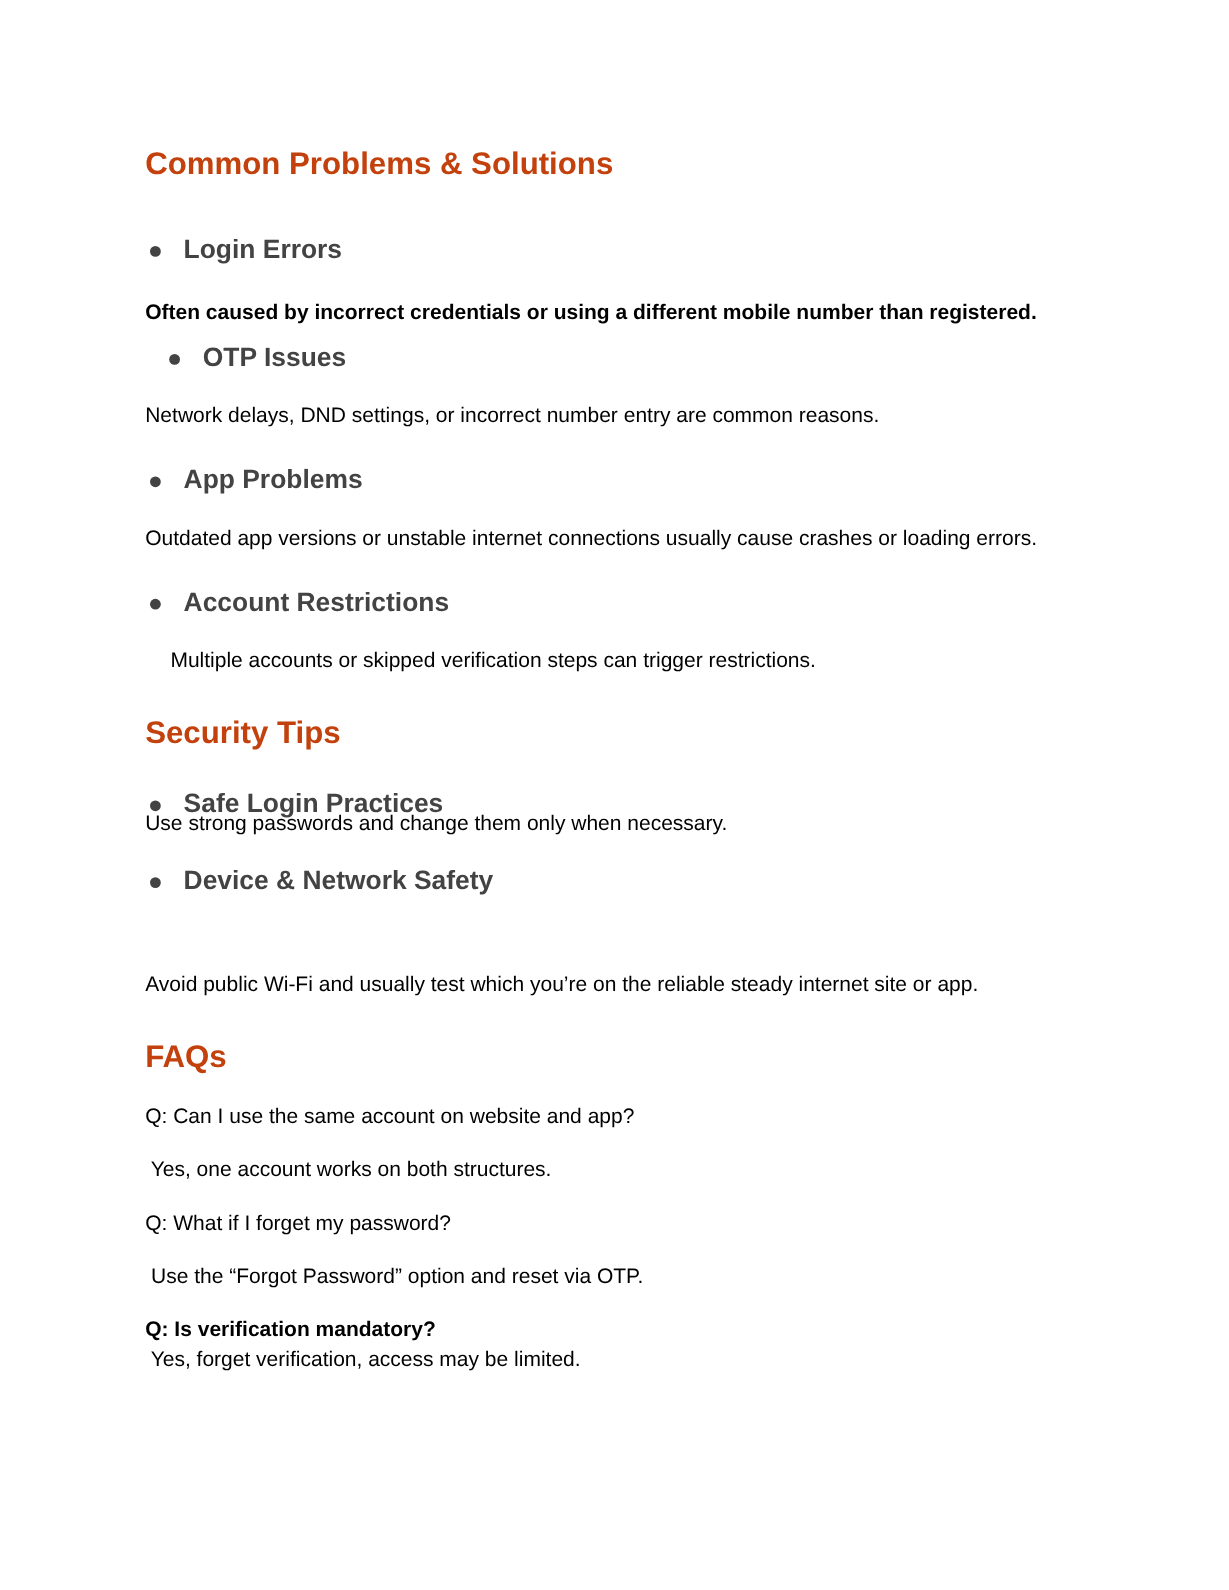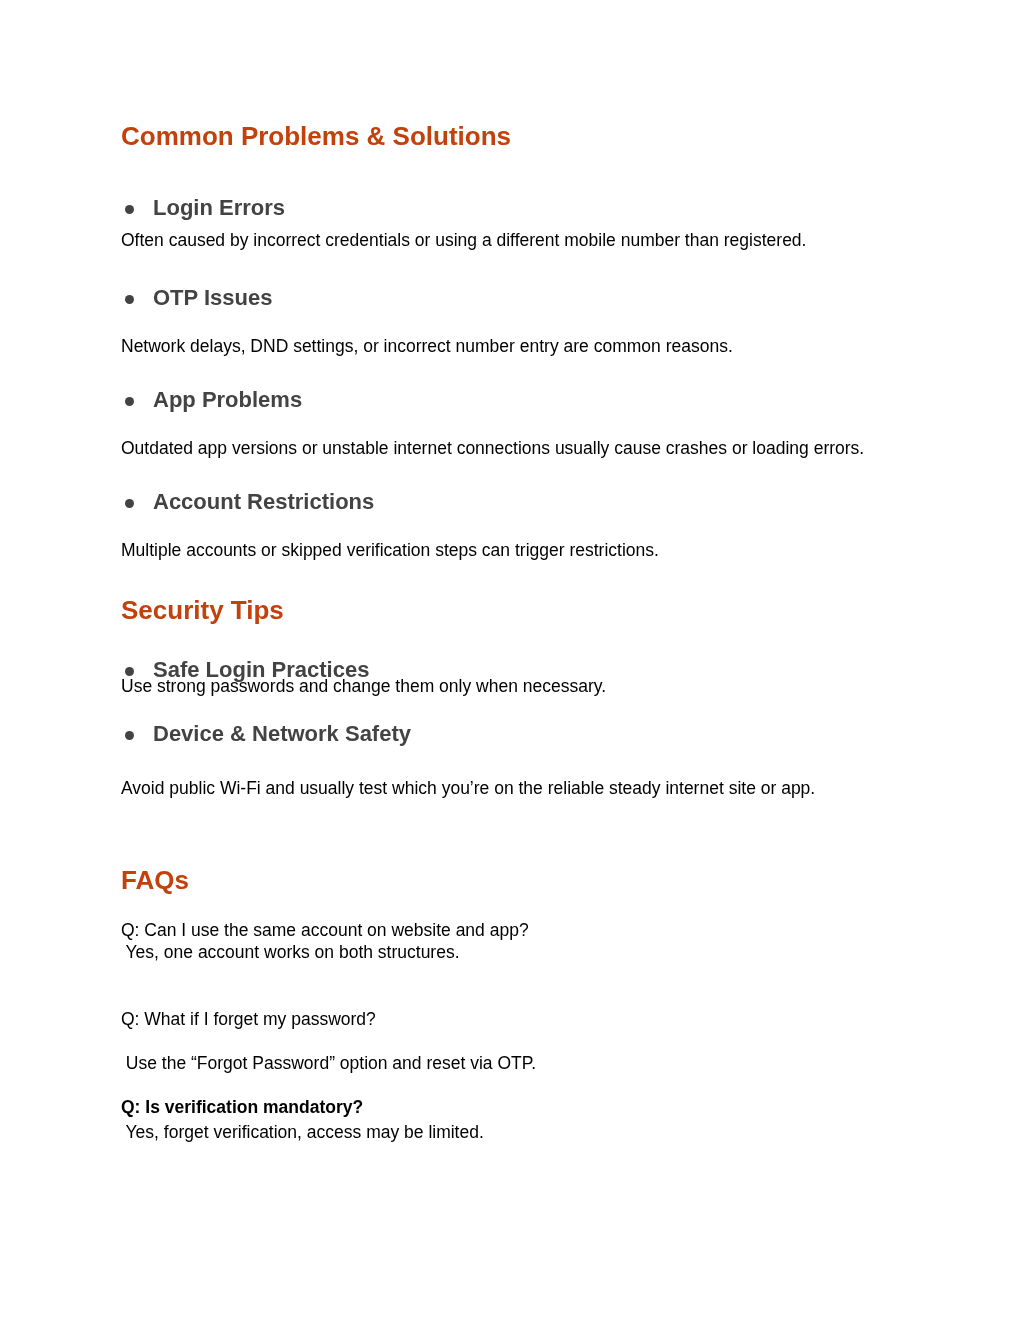--- a/index.html
+++ b/index.html
@@ -66,58 +66,58 @@
 <body>
 
 <div class="page">
 
   <h1 class="h1" style="top:123px;">Common Problems &amp; Solutions</h1>
 
   <h3 class="h-sub" style="top:185px;margin-top:12px;">
     <span class="bullet"></span>
     <span>Login Errors</span>
   </h3>
-  <p class="para" style="top:232px;">Often caused by incorrect credentials or using a different mobile number than registered.</p>
+  <p class="para" style="top:252px;font-weight:bold;">Often caused by incorrect credentials or using a different mobile number than registered.</p>
 
-  <h3 class="h-sub" style="top:287px;">
+  <h3 class="h-sub" style="top:287px;margin-left:16px;">
     <span class="bullet"></span>
     <span>OTP Issues</span>
   </h3>
   <p class="para" style="top:338px;">Network delays, DND settings, or incorrect number entry are common reasons.</p>
 
   <h3 class="h-sub" style="top:389px;">
     <span class="bullet"></span>
     <span>App Problems</span>
   </h3>
   <p class="para" style="top:440px;">Outdated app versions or unstable internet connections usually cause crashes or loading errors.</p>
 
   <h3 class="h-sub" style="top:491px;">
     <span class="bullet"></span>
     <span>Account Restrictions</span>
   </h3>
-  <p class="para" style="top:542px;">Multiple accounts or skipped verification steps can trigger restrictions.</p>
+  <p class="para" style="top:542px;margin-left:21px;">Multiple accounts or skipped verification steps can trigger restrictions.</p>
 
   <h1 class="h1" style="top:597px;">Security Tips</h1>
 
   <h3 class="h-sub" style="top:659px;">
     <span class="bullet"></span>
     <span>Safe Login Practices</span>
   </h3>
   <p class="para" style="top:678px;">Use strong passwords and change them only when necessary.</p>
 
   <h3 class="h-sub" style="top:723px;">
     <span class="bullet"></span>
     <span>Device &amp; Network Safety</span>
   </h3>
-  <p class="para" style="top:780px;">Avoid public Wi-Fi and usually test which you’re on the reliable steady internet site or app.</p>
+  <p class="para" style="top:812px;">Avoid public Wi-Fi and usually test which you’re on the reliable steady internet site or app.</p>
 
   <h1 class="h1" style="top:867px;text-align:center;">FAQs</h1>
 
   <p class="para" style="top:922px;text-align:right;">Q: Can I use the same account on website and app?</p>
-  <p class="para" style="top:944px;"> Yes, one account works on both structures.</p>
+  <p class="para" style="top:966px;"> Yes, one account works on both structures.</p>
 
   <p class="para" style="top:1011px;">Q: What if I forget my password?</p>
   <p class="para" style="top:1055px;"> Use the “Forgot Password” option and reset via OTP.</p>
 
   <p class="para bold" style="top:1099px;">Q: Is verification mandatory?</p>
   <p class="para" style="top:1124px;"> Yes, forget verification, access may be limited.</p>
 
 </div>
 
 </body></html>

